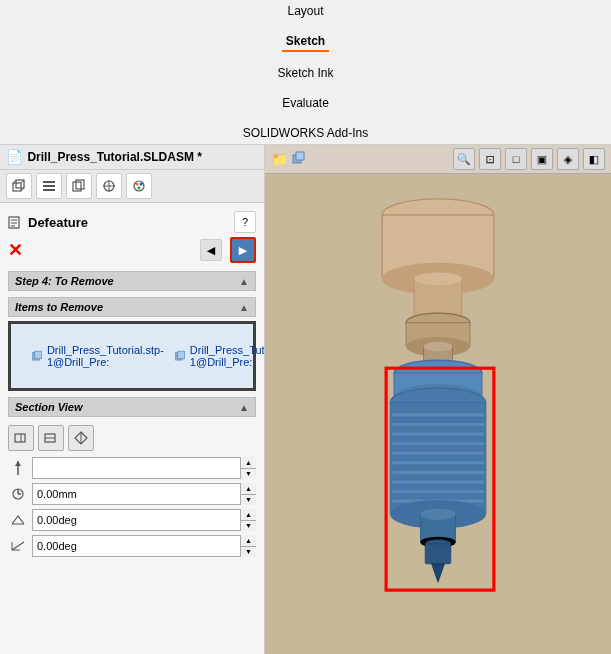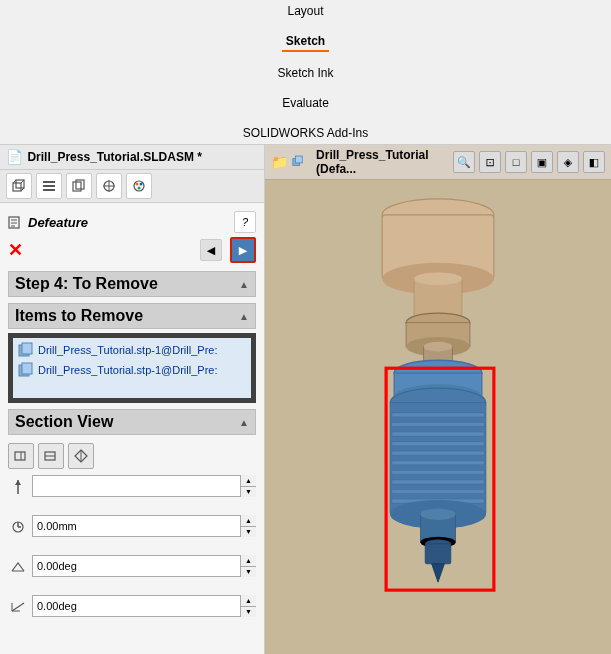--- a/index.html
+++ b/index.html
@@ -90,21 +90,20 @@
       padding: 4px 8px;
       flex: 1;
       overflow-y: auto;
     }
 
     .panel-header {
       display: flex;
       align-items: center;
       justify-content: space-between;
       padding: 4px 0;
-      font-style: italic;
     }
     .panel-title {
       font-size: 13px;
       font-weight: 600;
       display: flex;
       align-items: center;
       gap: 4px;
     }
 
     .panel-controls {
@@ -148,46 +147,47 @@
       align-items: center;
       justify-content: space-between;
       background: #d0d0d0;
       padding: 3px 6px;
       border: 1px solid #bbb;
       cursor: pointer;
       margin-bottom: 4px;
     }
     .section-header-label {
       font-weight: 600;
-      font-size: 16px;
+      font-size: 11px;
+      font-style: italic;
     }
     .chevron {
       font-size: 10px;
       color: #555;
     }
 
     
     .warning-box {
       background: #ffff99;
       border: 1px solid #e0c000;
       padding: 5px 7px;
       font-size: 11px;
       margin-bottom: 6px;
       line-height: 1.4;
     }
 
     
     .items-list {
       background: #dde9f5;
-      border: 5px solid #404040;
+      border: 3px solid #404040;
       min-height: 70px;
-      padding: 3px;
+      padding: 19px;
       font-size: 11px;
       display: flex;
-      flex-direction: column;
+      flex-direction: row;
       gap: 2px;
     }
     .list-item-row {
       display: flex;
       align-items: center;
       gap: 4px;
       background: transparent;
       padding: 1px 2px;
     }
     .list-item-text {
@@ -212,22 +212,22 @@
       border-radius: 2px;
       display: flex;
       align-items: center;
       justify-content: center;
       cursor: pointer;
       font-size: 12px;
     }
 
     .param-row {
       display: flex;
-      align-items: flex-end;
-      margin-bottom: 18px;
+      align-items: center;
+      margin-bottom: 4px;
       gap: 4px;
     }
     .param-icon {
       width: 20px;
       height: 20px;
       display: flex;
       align-items: center;
       justify-content: center;
       font-size: 12px;
       color: #555;
@@ -548,21 +548,20 @@
   </div>
 
   <div class="right-panel">
 
     <div class="right-toolbar">
       <span style="font-size:14px;">📁</span>
       <svg width="16" height="16" viewBox="0 0 16 16">
         <rect x="1" y="4" width="8" height="8" fill="#8ab0d0" stroke="#5588bb" stroke-width="1"></rect>
         <rect x="4" y="1" width="8" height="8" fill="#aaccee" stroke="#5588bb" stroke-width="1"></rect>
       </svg>
-      <span class="model-title">Drill_Press_Tutorial (Defa...</span>
       <div class="right-toolbar-icons">
         <div class="rt-icon">🔍</div>
         <div class="rt-icon">⊡</div>
         <div class="rt-icon">□</div>
         <div class="rt-icon">▣</div>
         <div class="rt-icon">◈</div>
         <div class="rt-icon">◧</div>
       </div>
     </div>
 

